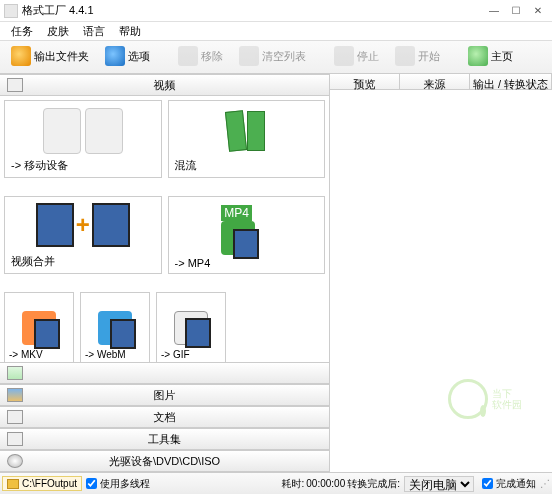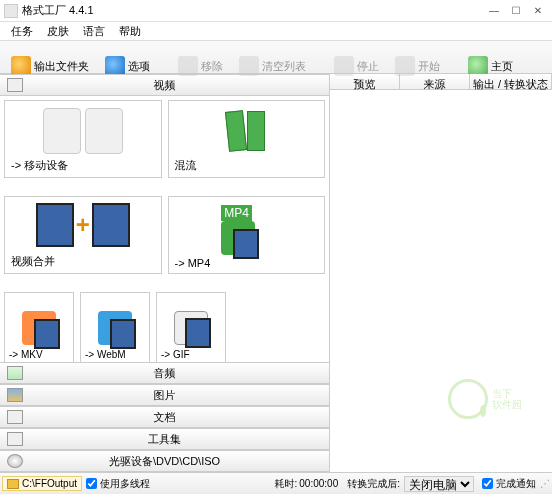--- a/index.html
+++ b/index.html
@@ -3,21 +3,21 @@
 <meta charset="utf-8">
 <style>
 * { margin: 0; padding: 0; box-sizing: border-box; font-family: "Microsoft YaHei", Arial, sans-serif; }
 body { width: 552px; height: 500px; background: #fff; font-size: 11px; overflow: hidden; }
 .titlebar { height: 22px; background: #fff; border-bottom: 1px solid #e0e0e0; display: flex; align-items: center; padding: 0 4px; }
 .titlebar .app-icon { width: 14px; height: 14px; background: #e8e8e8; border: 1px solid #ccc; margin-right: 4px; }
 .titlebar .spacer { flex: 1; }
 .titlebar .win-ctrl { width: 20px; height: 14px; display: inline-flex; align-items: center; justify-content: center; margin-left: 2px; cursor: pointer; color: #555; font-size: 10px; }
 .menubar { height: 18px; display: flex; padding: 0 4px; }
 .menubar span { padding: 0 7px; line-height: 18px; cursor: pointer; }
-.toolbar { height: 34px; background: linear-gradient(#fafafa,#f0f0f0); border-top: 1px solid #ddd; border-bottom: 1px solid #ccc; display: flex; align-items: flex-start; padding: 12px 4px; gap: 2px; }
+.toolbar { height: 34px; background: linear-gradient(#fafafa,#f0f0f0); border-top: 1px solid #ddd; border-bottom: 1px solid #ccc; display: flex; align-items: flex-end; padding: 4px 4px; gap: 2px; }
 .tb-btn { display: flex; align-items: center; gap: 3px; padding: 2px 6px; border: 1px solid transparent; cursor: pointer; }
 .tb-btn .ic { width: 20px; height: 20px; border-radius: 3px; }
 .tb-btn.output .ic { background: radial-gradient(circle at 40% 40%, #ffd36b, #e68a00); }
 .tb-btn.opt .ic { background: radial-gradient(circle at 40% 40%, #7cc4ff, #1a6fc4); }
 .tb-btn.disabled { opacity: 0.4; cursor: default; }
 .tb-btn.disabled .ic { background: #c8c8c8; }
 .tb-btn.home .ic { background: radial-gradient(circle at 40% 40%, #b8f0b0, #4caf50); }
 .main { display: flex; height: 398px; }
 .left { width: 330px; border-right: 1px solid #ccc; display: flex; flex-direction: column; }
 .right { flex: 1; }
@@ -181,21 +181,20 @@
         <div class="small-card">
           
           
         </div>
       </div>
     </div>
     <div class="accordion-header">
       <span class="ah-icon">
           <div style="background:linear-gradient(#dff7df,#b8e8b8)"></div>
         </span>
-      <span class="ah-label">音频</span>
         <span style="width:30px"></span>
     </div>
     <div class="accordion-header">
       <span class="ah-icon">
           <div style="background:linear-gradient(#7fb4e8,#e8c070)"></div>
         </span>
       <span class="ah-label">图片</span>
         <span style="width:30px"></span>
     </div>
     <div class="accordion-header">
@@ -242,21 +241,21 @@
   <div class="out-path">
     <span style="width:12px;height:10px;background:#f0c040;display:inline-block;border:1px solid #c09020"></span>
     <span>C:\FFOutput</span>
   </div>
   <label class="chk">
     <input type="checkbox" checked="" style="">
     <span>使用多线程</span>
   </label>
   <span class="sp"></span>
   <span>耗时:</span>
-  <span style="margin:0 9px 0 2px">00:00:00</span>
+  <span style="margin:0 2px 0 2px">00:00:00</span>
   <span>转换完成后:</span>
   <select style="margin:0 4px">
     <option>关闭电脑</option>
   </select>
   <label class="chk">
     <input type="checkbox" checked="" style="">
     <span>完成通知</span>
   </label>
   <span style="margin-left:4px;color:#999">⋰</span>
 </div>

